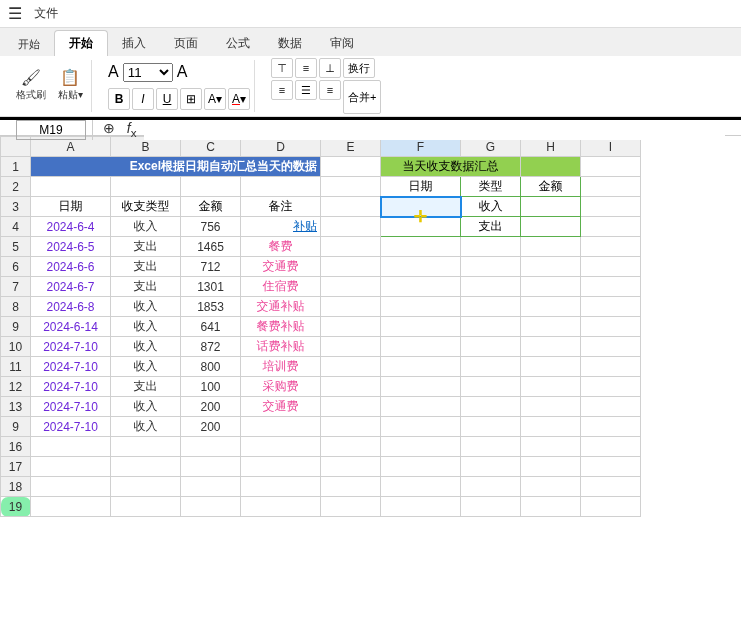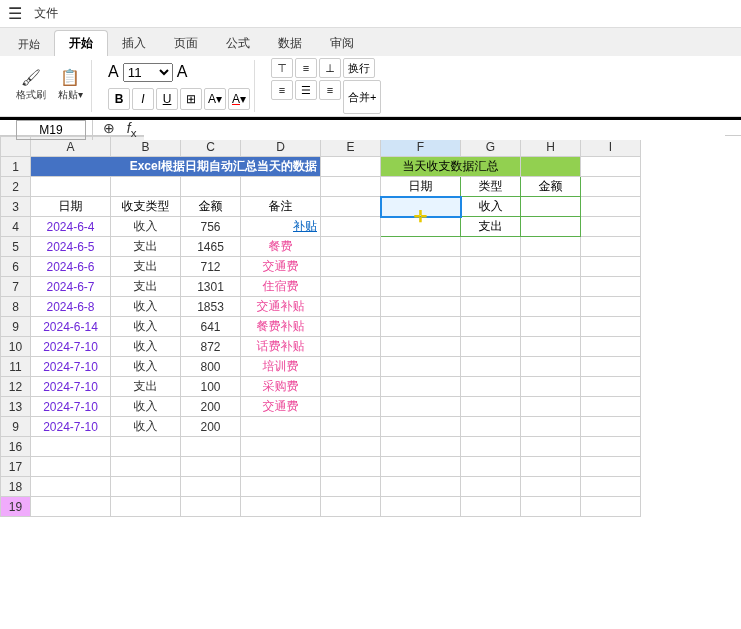--- a/index.html
+++ b/index.html
@@ -86,21 +86,21 @@
     .row-header {
       background: #f0f0f0; text-align: center; min-width: 30px !important;
       font-weight: normal; color: #333; user-select: none;
     }
     
     .col-header {
       background: #f0f0f0; text-align: center; font-weight: normal;
       color: #333; user-select: none; height: 18px;
     }
     .col-header.selected { background: #d0e4f7; }
-    .row-header.selected { background: #f0abfc; }
+    .row-header.selected { background: #86efac; border-radius: 7px; }
     .cell-blue-title { background: #4472c4; color: #fff; font-weight: bold; text-align: right; }
     .cell-date { text-align: center; color: #6d28d9; }
     .cell-type { text-align: center; color: #333; }
     .cell-amount { text-align: center; color: #333; }
     .cell-note { text-align: right; color: #0563c1; text-decoration: underline; cursor: pointer; }
     .cell-note-plain { text-align: center; color: #ec4899; }
 
     
     ::-webkit-scrollbar { width: 10px; height: 10px; }
     ::-webkit-scrollbar-track { background: #f0f0f0; }

